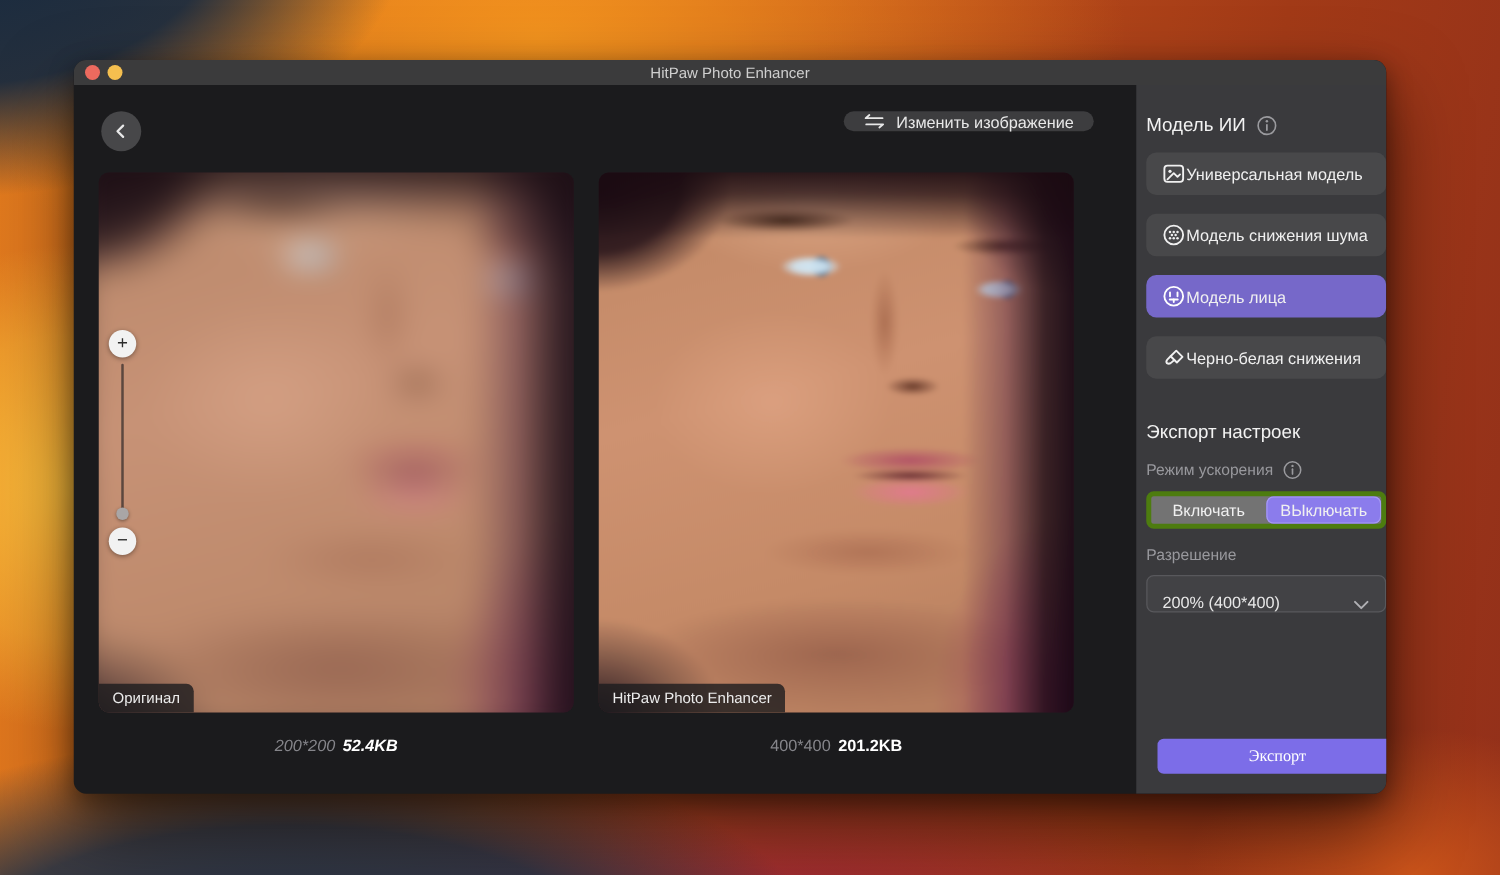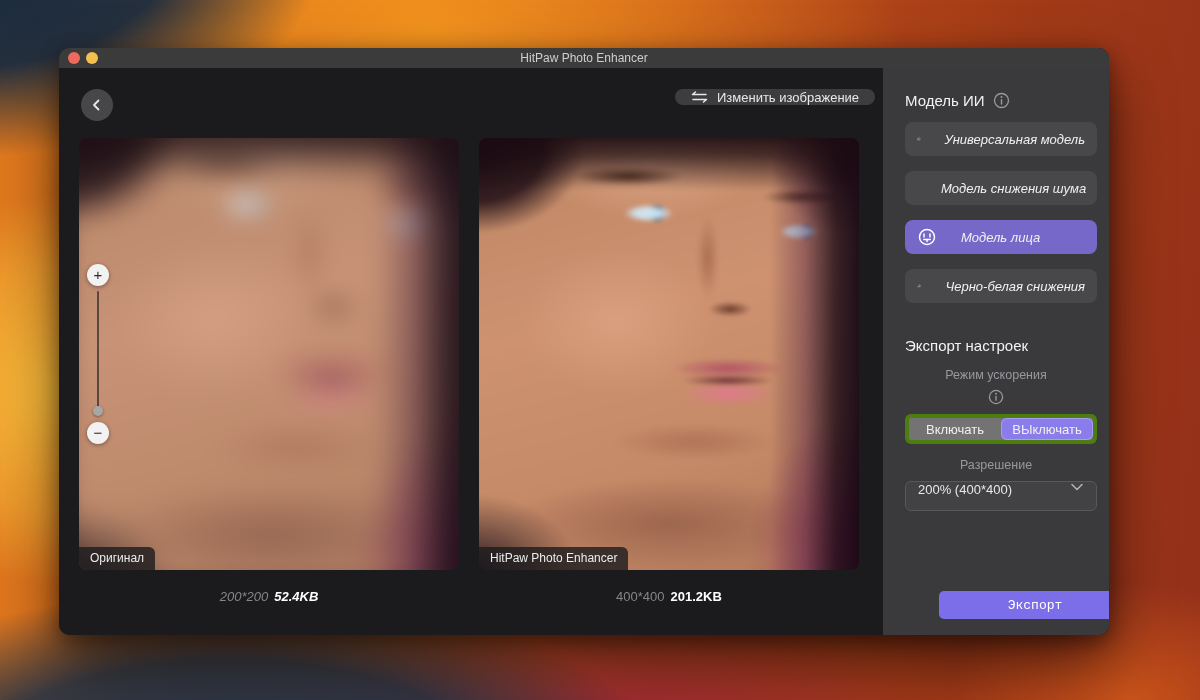--- a/index.html
+++ b/index.html
@@ -105,48 +105,48 @@
     cursor:pointer; box-shadow:0 1px 4px rgba(0,0,0,.4); padding:0;
     font-family:"Liberation Sans", sans-serif; }
   .zbtn.zplus { left:28px; top:216px; }
   .zbtn.zminus { left:28px; top:374px; }
   .ztrack { position:absolute; left:38px; top:243px; width:2px; height:120px;
     background:rgba(35,32,34,.65); border-radius:1px; }
   .zthumb { position:absolute; left:34px; top:358px; width:10px; height:10px;
     border-radius:50%; background:#a9a6a6; box-shadow:0 1px 3px rgba(0,0,0,.4); }
 
   
-  .sidebar { position:absolute; top:20px; right:0; width:226px; height:567px;
-    background:#3a3a3d; padding:24px 22px 0; }
+  .sidebar { position:absolute; top:20px; right:0; width:200px; height:567px;
+    background:#3a3a3d; padding:24px 8px 0; }
   .sb-header { display:flex; align-items:center; gap:8px; color:#f2f2f2; font-size:15px; }
-  .model-btn { display:flex; align-items:center; gap:24px; width:192px; height:34px;
+  .model-btn { display:flex; align-items:center; gap:0; width:192px; height:34px;
     margin-top:15px; padding:0 12px; border:none; border-radius:8px; cursor:pointer;
     background:#48484a; color:#f0f0f0; font-size:13px; text-align:left;
-    font-family:"Liberation Sans", sans-serif;font-style:italic; }
+    font-family:"Liberation Sans", sans-serif; }
   .model-btn:first-of-type { margin-top:13px; }
   .model-btn.selected { background:#7668c9; }
   .model-btn .mlabel { white-space:nowrap; }
 
   .sb-subheader { margin-top:34px; color:#f2f2f2; font-size:15px; }
   .sb-label { margin-top:14px; display:flex; align-items:center; gap:7px;
-    color:#98989d; font-size:12.5px;flex-direction:column; }
+    color:#98989d; font-size:12.5px; }
 
   .segmented { margin-top:9px; display:flex; width:192px; height:30px;
     background:#737373; border:4px solid #4d7c0f; border-radius:6px; overflow:hidden;justify-content:space-between; }
   .seg-btn { flex:1; border:none; background:transparent; color:#f0f0f0; font-size:13px;
     cursor:pointer; font-family:"Liberation Sans", sans-serif; }
   .seg-btn.selected { background:#8b7cec; border-radius:6px; box-shadow:inset 0 0 0 1px #a89bf4; }
 
-  .dropdown { margin-top:9px; display:flex; align-items:flex-start; justify-content:space-between;
+  .dropdown { margin-top:9px; display:flex; align-items:flex-end; justify-content:space-between;
     width:192px; height:30px; padding:0 12px; background:#424245;
     border:1px solid #58585c; border-radius:6px; color:#e8e8e8; font-size:13px; cursor:pointer; }
 
   .export-btn { position:absolute; left:17px; bottom:16px; width:192px; height:28px;
     border:none; border-radius:5px; background:#7c6de8; color:#ffffff; font-size:13px;
-    cursor:pointer; font-family:Liberation Mono, monospace;margin-left:39px; }
+    cursor:pointer; font-family:Liberation Serif, serif; }
 
   svg { display:block; }
 </style>
 </head>
 <body>
 
 <div class="window">
 
   <div class="titlebar">
     <span class="tl red"></span>

